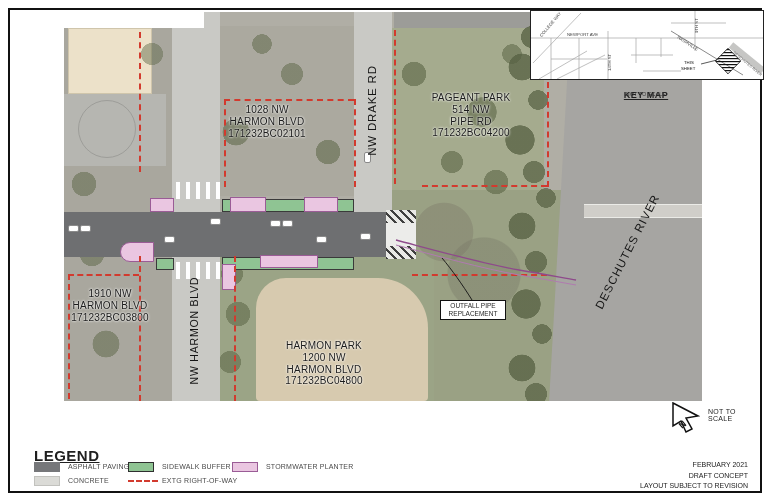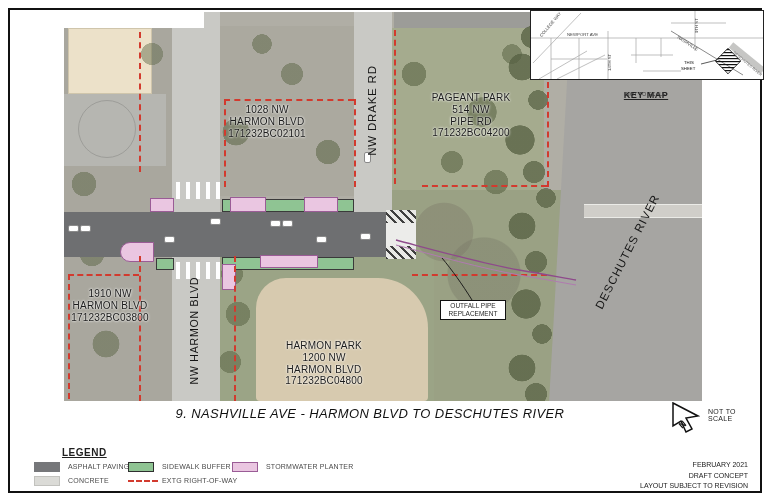--- a/index.html
+++ b/index.html
@@ -193,28 +193,27 @@
         <text x="146" y="27" transform="rotate(33 146 27)">NASHVILLE</text>
         <text x="153" y="53" fill="#111">THIS</text>
         <text x="150" y="58.5" fill="#111">SHEET</text>
         <text x="202" y="42" font-size="3.8" fill="#666" transform="rotate(40 202 42)">DESCHUTES RIVER</text>
       </g>
     </svg>
   </div>
   <div class="abs km-title" style="left:520px;top:80px;width:232px;">KEY MAP</div>
   <div class="abs km-sub" style="left:520px;top:81px;width:232px;">NOT TO SCALE</div>
 
-  <div class="abs ttl" style="left:120px;top:396px;width:480px;">9. NASHVILLE AVE - HARMON BLVD TO DESCHUTES RIVER</div>
   <svg class="abs" width="34" height="34" viewBox="0 0 34 34" style="left:660px;top:392px;">
     <path d="M3,1 L28,14 L16,16 L22,27 L16,30 L11,19 L3,24 Z" fill="#fff" stroke="#111" stroke-width="1.5" stroke-linejoin="miter"></path>
     <text x="12" y="27" font-size="9" font-weight="700" font-family="Liberation Sans, sans-serif" transform="rotate(-40 12 27)" fill="#111">N</text>
   </svg>
   <div class="abs small" style="left:698px;top:398px;letter-spacing:.3px;">NOT TO SCALE</div>
 
-  <div class="abs" style="left:24px;top:437px;font-size:10px;font-weight:700;text-decoration:underline;letter-spacing:.5px;margin-left:28px;">LEGEND</div>
+  <div class="abs" style="left:24px;top:437px;font-size:15px;font-weight:700;text-decoration:underline;letter-spacing:.5px;">LEGEND</div>
   <div class="abs" style="left:24px;top:452px;width:26px;height:10px;background:#76777a;"></div>
   <div class="abs leglbl" style="left:58px;top:453px;">ASPHALT PAVING</div>
   <div class="abs" style="left:24px;top:466px;width:26px;height:10px;background:#dbdbd7;border:1px solid #c2c2be;box-sizing:border-box;"></div>
   <div class="abs leglbl" style="left:58px;top:467px;">CONCRETE</div>
   <div class="abs" style="left:118px;top:452px;width:26px;height:10px;background:#8fc493;border:1px solid #2f2f2f;box-sizing:border-box;"></div>
   <div class="abs leglbl" style="left:152px;top:453px;">SIDEWALK BUFFER</div>
   <div class="abs" style="left:118px;top:470px;width:30px;height:0;border-top:2px dashed #d23a2e;"></div>
   <div class="abs leglbl" style="left:152px;top:467px;">EXTG RIGHT-OF-WAY</div>
   <div class="abs" style="left:222px;top:452px;width:26px;height:10px;background:#eac6e1;border:1px solid #9a5c96;box-sizing:border-box;"></div>
   <div class="abs leglbl" style="left:256px;top:453px;">STORMWATER PLANTER</div>

